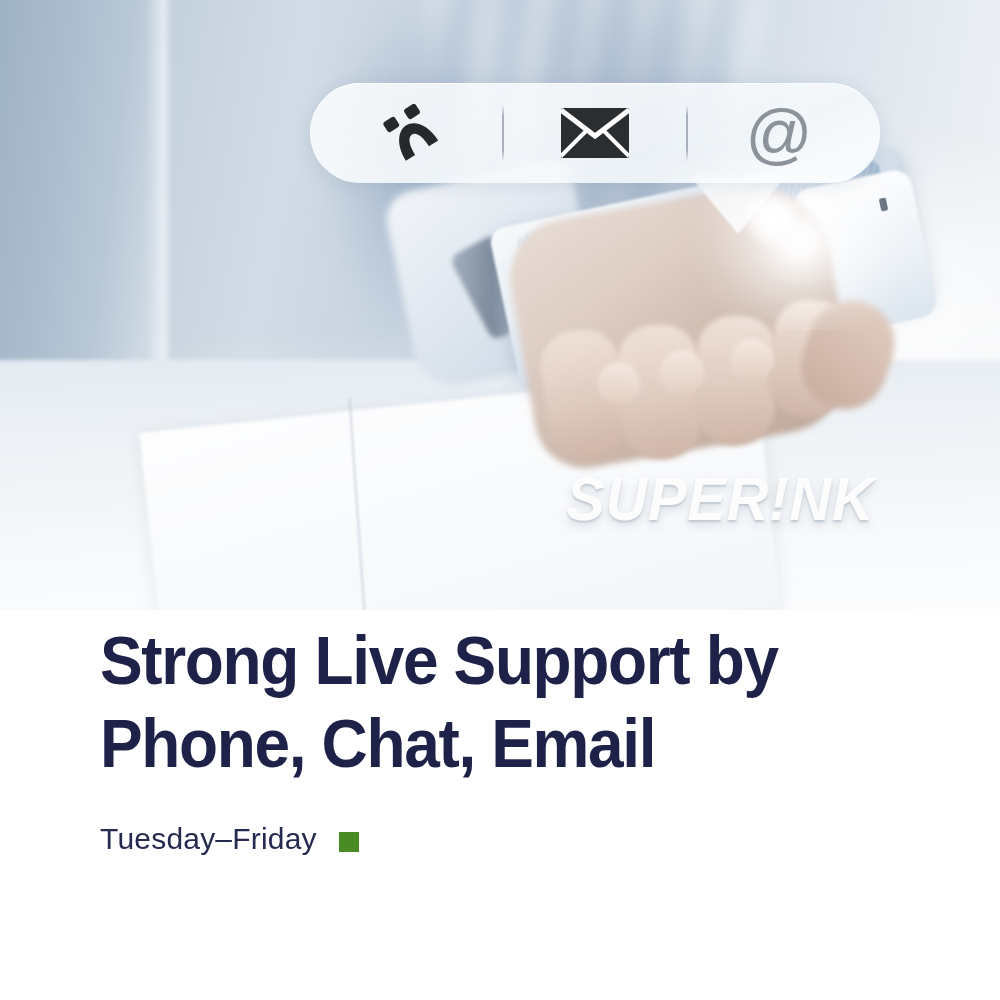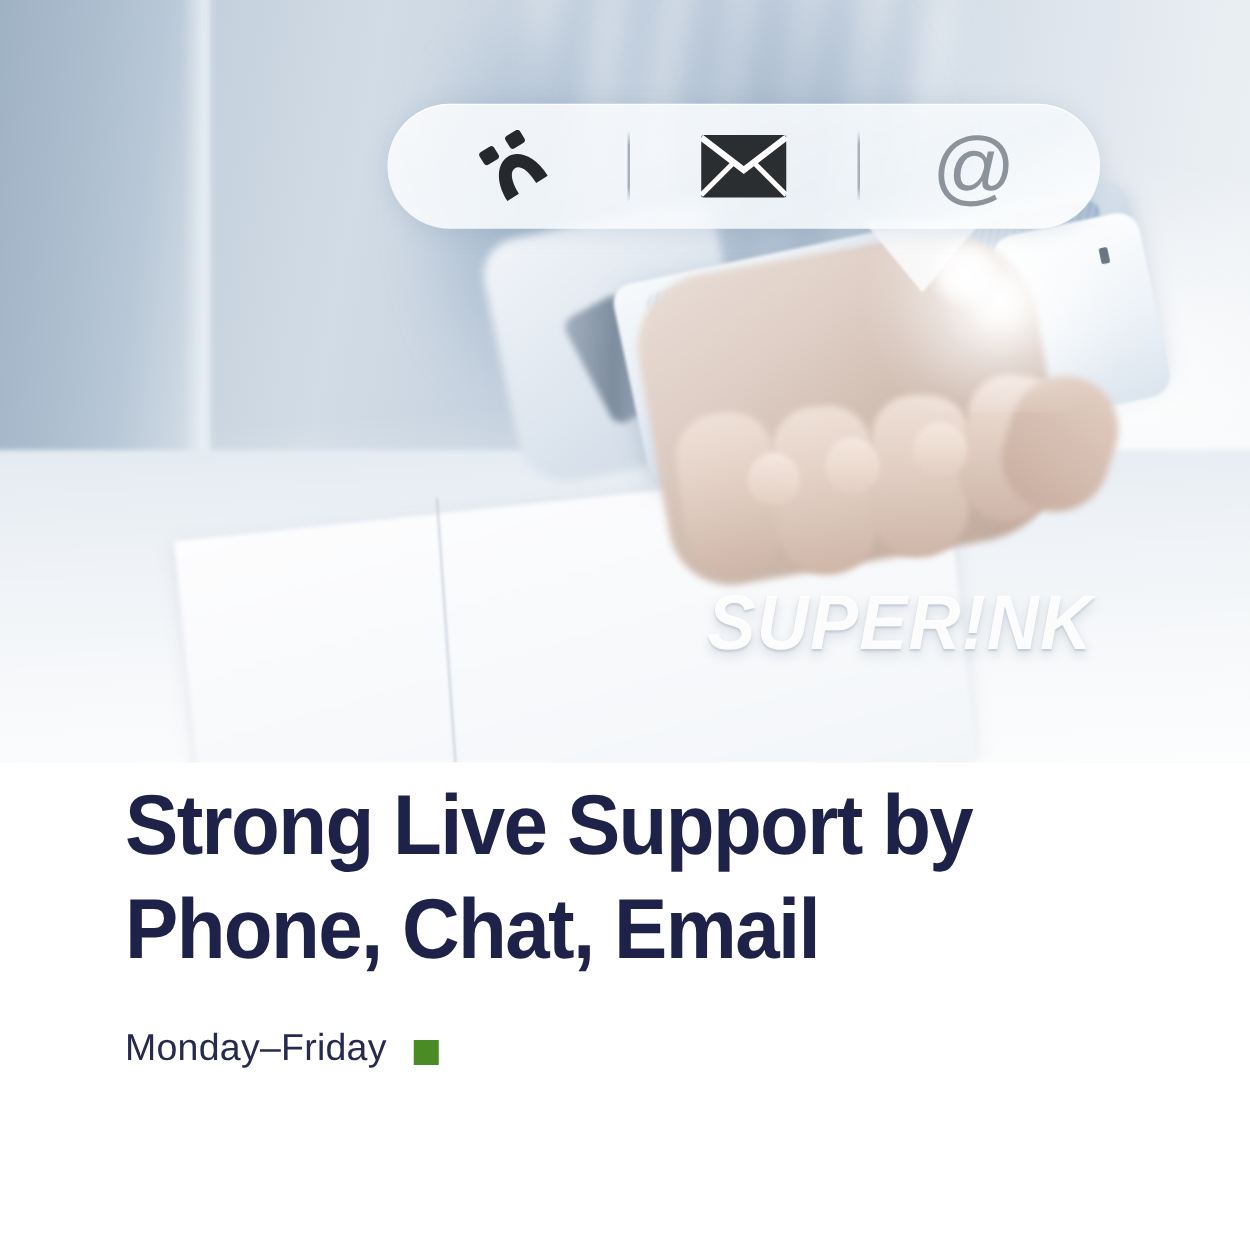--- a/index.html
+++ b/index.html
@@ -404,18 +404,18 @@
     </div>
 
     <div class="watermark">SUPER!NK</div>
   </div>
 
   <div class="content">
     <h1 class="headline" style="color: rgb(30, 33, 72);">Strong Live Support by
 Phone, Chat, Email</h1>
 
     <div class="subrow">
-      <span class="subtext" style="color: rgb(38, 42, 79);">Monday–Friday</span>
+      <span class="subtext" style="color: rgb(38, 42, 79);">Tuesday–Friday</span>
       <span class="green-square" style="background: rgb(75, 139, 37);"></span>
     </div>
   </div>
 
 </div>
 
 </body></html>

